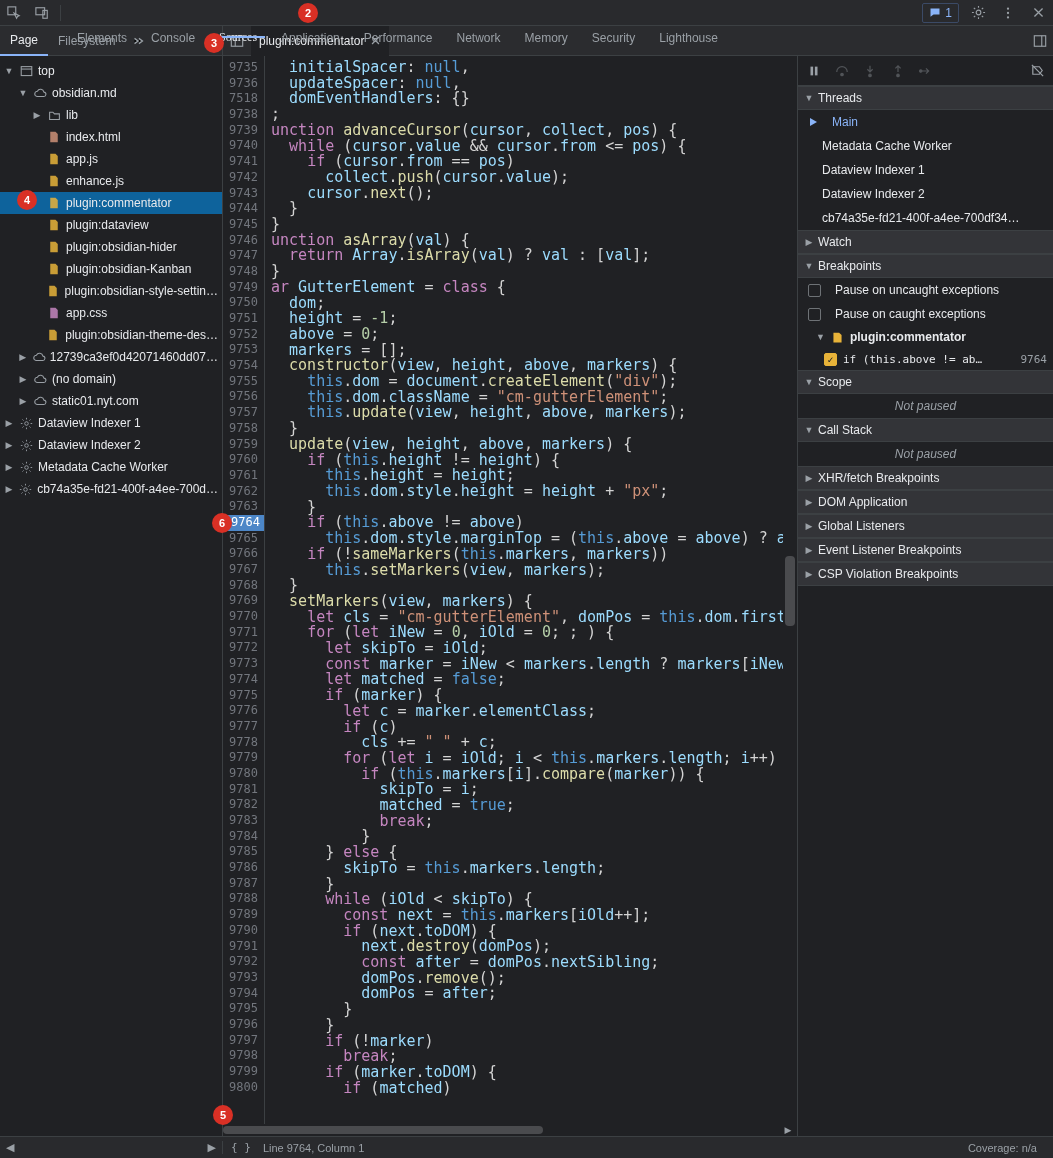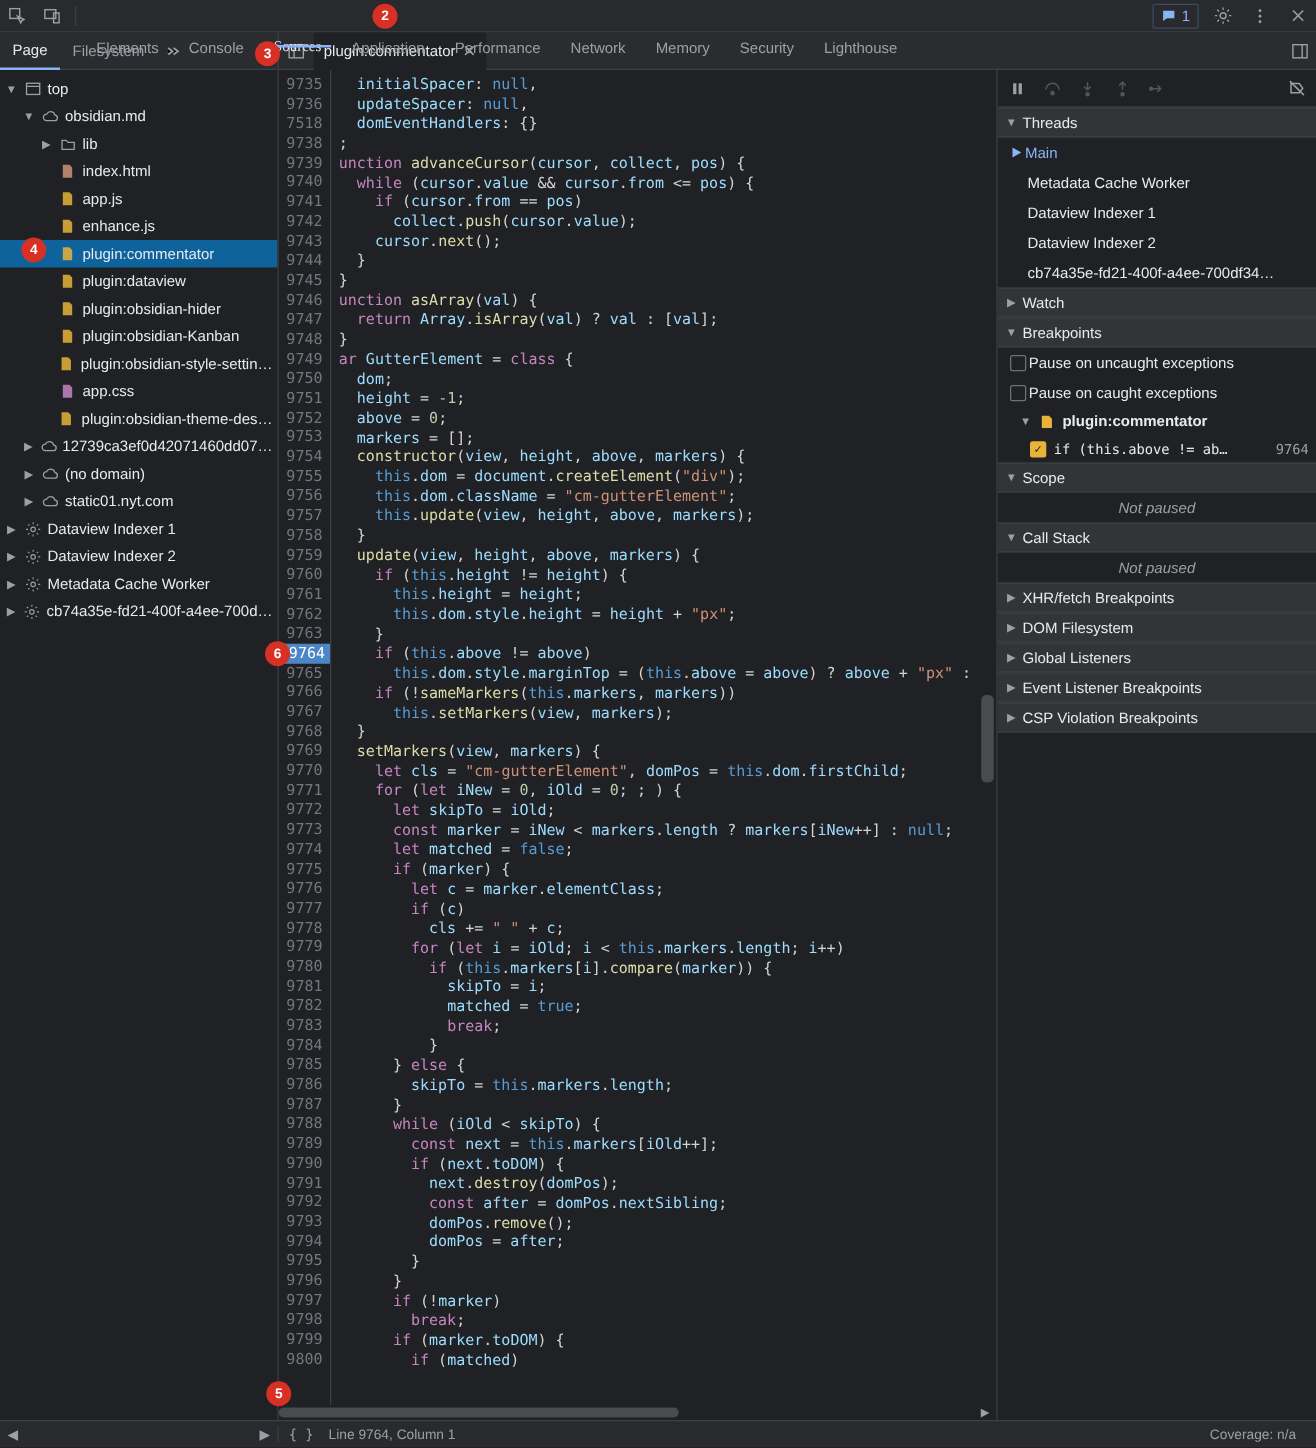--- a/index.html
+++ b/index.html
@@ -61,30 +61,30 @@
   .tree-row .tw{width:10px;display:inline-flex;justify-content:center;color:var(--text-dim);font-size:9px;}
   .tree-row .ic{width:16px;display:inline-flex;justify-content:center;color:var(--text-dim);}
   .ic.js{color:#e8b339;}
   .ic.css{color:#c586c0;}
   .ic.html{color:#ce9178;}
   .pad0{padding-left:4px}.pad1{padding-left:18px}.pad2{padding-left:32px}
   
   .gutter{flex:0 0 42px;background:var(--bg0);text-align:right;padding:4px 6px 4px 0;color:var(--gutter);font-family:Menlo,Consolas,monospace;font-size:12px;line-height:15.7px;border-right:1px solid var(--border);}
   .gutter div{height:15.7px;}
   .gutter div.bp{background:#4c86c7;color:#fff;border-radius:2px 0 0 2px;padding-right:4px;margin-right:-6px;}
-  .code{flex:1 1 auto;overflow:auto;padding:4px 0 4px 6px;font-family:Menlo,Consolas,monospace;font-size:12px;line-height:15.7px;white-space:pre;color:var(--punc);}
+  .code{flex:1 1 auto;overflow:auto;padding:4px 0 4px 6px;font-family:Menlo,Consolas,monospace;font-size:15px;line-height:15.7px;white-space:pre;color:var(--punc);}
   .kw{color:var(--kw)} .num{color:var(--num)} .fn{color:var(--fn)} .prop{color:var(--prop)} .str{color:var(--str)} .bool{color:var(--bool)}
   .vscroll{width:14px;background:var(--bg0);position:relative;flex:0 0 14px;}
   .vscroll .thumb{position:absolute;left:2px;right:2px;top:500px;height:70px;background:#4a4b4e;border-radius:4px;}
   
   .dbg-toolbar{display:flex;align-items:center;height:30px;border-bottom:1px solid var(--border);padding:0 2px;}
   .dbg-toolbar .tb-icon{width:28px;color:var(--text-dim);}
   .dbg-sec-h{display:flex;align-items:center;height:24px;padding:0 6px;gap:4px;background:var(--bg3);border-top:1px solid var(--border);border-bottom:1px solid var(--border);color:var(--text);}
   .dbg-sec-h .tw{font-size:9px;color:var(--text-dim);width:10px;text-align:center;}
-  .dbg-item{display:flex;align-items:center;height:24px;padding:0 6px 0 24px;gap:2px;}
+  .dbg-item{display:flex;align-items:center;height:24px;padding:0 6px 0 24px;gap:14px;}
   .notp{color:var(--text-dim);font-style:italic;justify-content:center;padding:4px 0;}
   .cb{width:13px;height:13px;border:1px solid #6e7276;border-radius:2px;display:inline-flex;align-items:center;justify-content:center;color:#e8b339;font-size:10px;}
   .cb.checked{background:#e8b339;border-color:#e8b339;color:#202124;}
   .bpfile{display:flex;align-items:center;gap:6px;padding:0 6px 0 18px;height:22px;}
   .bpfile .ic{color:var(--bp-yellow);}
   .bpline{display:flex;align-items:center;gap:6px;padding:0 6px 0 26px;height:22px;font-family:Menlo,Consolas,monospace;font-size:11px;color:var(--text);}
   .bpline .ln{margin-left:auto;color:var(--text-dim);}
   
   .status{display:flex;align-items:center;height:22px;background:var(--bg1);border-top:1px solid var(--border);font-size:11px;color:var(--text-dim);}
   .status .left{width:223px;flex:0 0 223px;display:flex;align-items:center;justify-content:space-between;padding:0 6px;border-right:1px solid var(--border);}
@@ -574,21 +574,21 @@
       </div>
     <div class="dbg-item notp">Not paused</div>
 
     <div id="extra-sections">
         <div class="dbg-sec-h">
           <span class="tw">▶</span>
           <span>XHR/fetch Breakpoints</span>
         </div>
         <div class="dbg-sec-h">
           <span class="tw">▶</span>
-          <span>DOM Filesystem</span>
+          <span>DOM Application</span>
         </div>
         <div class="dbg-sec-h">
           <span class="tw">▶</span>
           <span>Global Listeners</span>
         </div>
         <div class="dbg-sec-h">
           <span class="tw">▶</span>
           <span>Event Listener Breakpoints</span>
         </div>
         <div class="dbg-sec-h">

